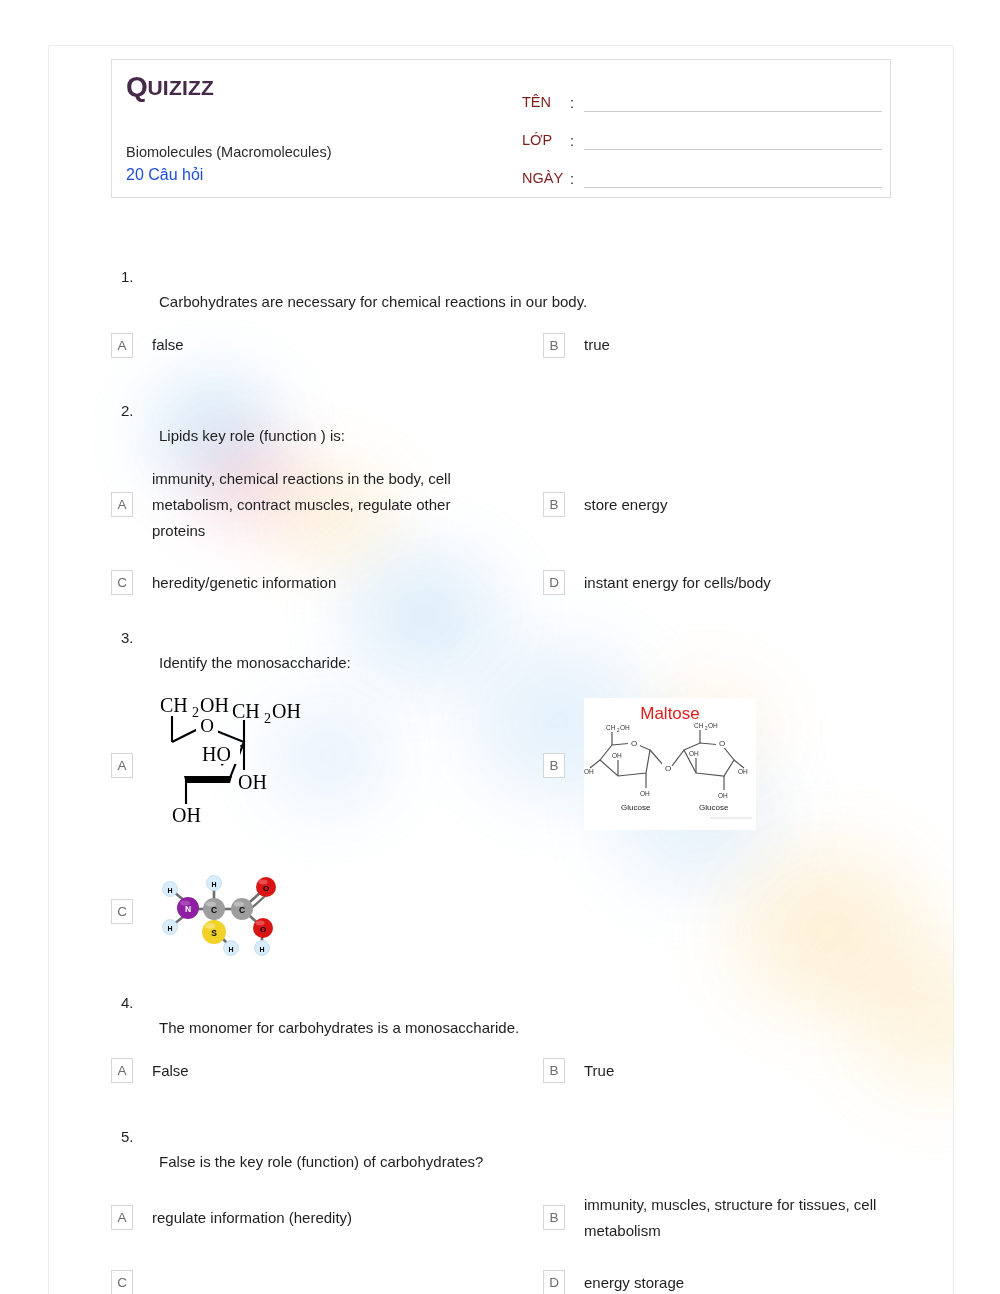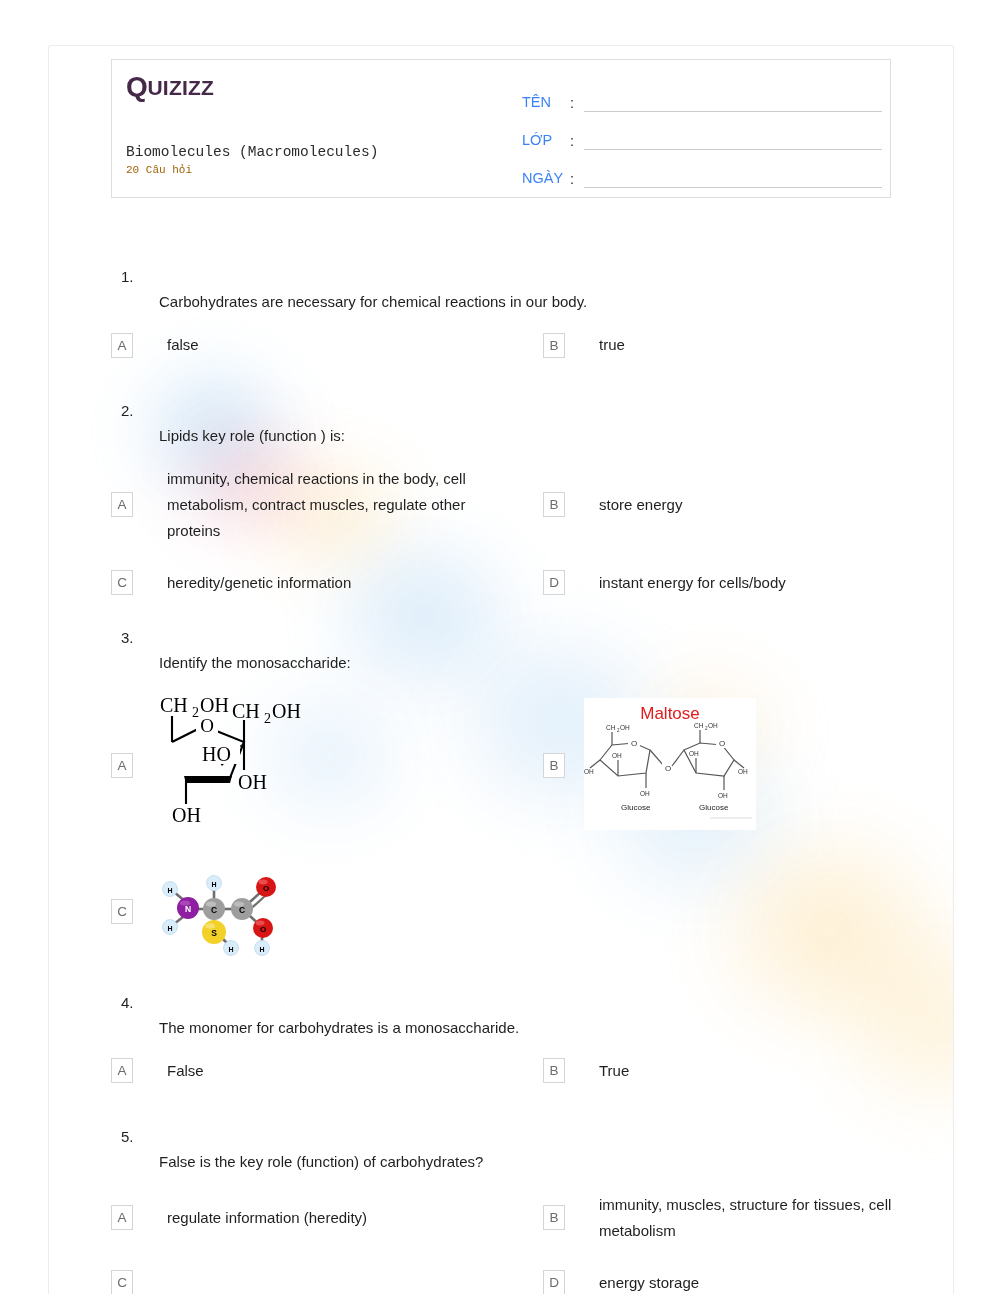--- a/index.html
+++ b/index.html
@@ -76,31 +76,30 @@
   .logo .q {
     font-size: 28px;
     position: relative;
     top: 1px;
   }
   .logo .rest { font-size: 21px; letter-spacing: .2px; }
   .quiz-title {
     position: absolute; left: 14px; top: 82px;
     font-size: 14.5px; color: #2b2b2b; line-height: 1.45;
     white-space: nowrap;
-    font-family: Liberation Mono, monospace;
-  }
-  .quiz-sub { font-size: 11px; color: #a16207; }
+  }
+  .quiz-sub { font-size: 16px; color: #1d4ed8; }
 
   .fields { position: absolute; left: 410px; top: 16px; width: 360px; }
   .field-row {
     display: flex; align-items: flex-end;
     height: 38px;
   }
   .field-label {
-    font-size: 14.5px; color: #3b82f6;
+    font-size: 14.5px; color: #7f1d1d;
     width: 48px; flex: none; line-height: 1.1;
     padding-bottom: 3px;
   }
   .field-colon {
     font-size: 14.5px; color: #2b2b2b; width: 14px; flex: none;
     padding-bottom: 3px;
   }
   .field-line {
     flex: 1; border-bottom: 1px solid #cccccc; height: 1px;
     margin-bottom: 2px;
@@ -129,21 +128,21 @@
   }
   .opt.right { padding-left: 42px; }
   .letter {
     width: 22px; height: 25px; flex: none;
     border: 1px solid #d5d5d5;
     display: flex; align-items: center; justify-content: center;
     font-size: 13.5px; color: #6d6d6d;
     background: #fff;
   }
   .opt-text {
-    margin-left: 34px;
+    margin-left: 19px;
     font-size: 15px; color: #1f1f1f;
     line-height: 1.72;
     padding-right: 12px;
   }
   .opt-media { margin-left: 19px; }
 
   .gap-sm { height: 26px; }
   .gap-md { height: 34px; }
   .gap-lg { height: 44px; }
 

